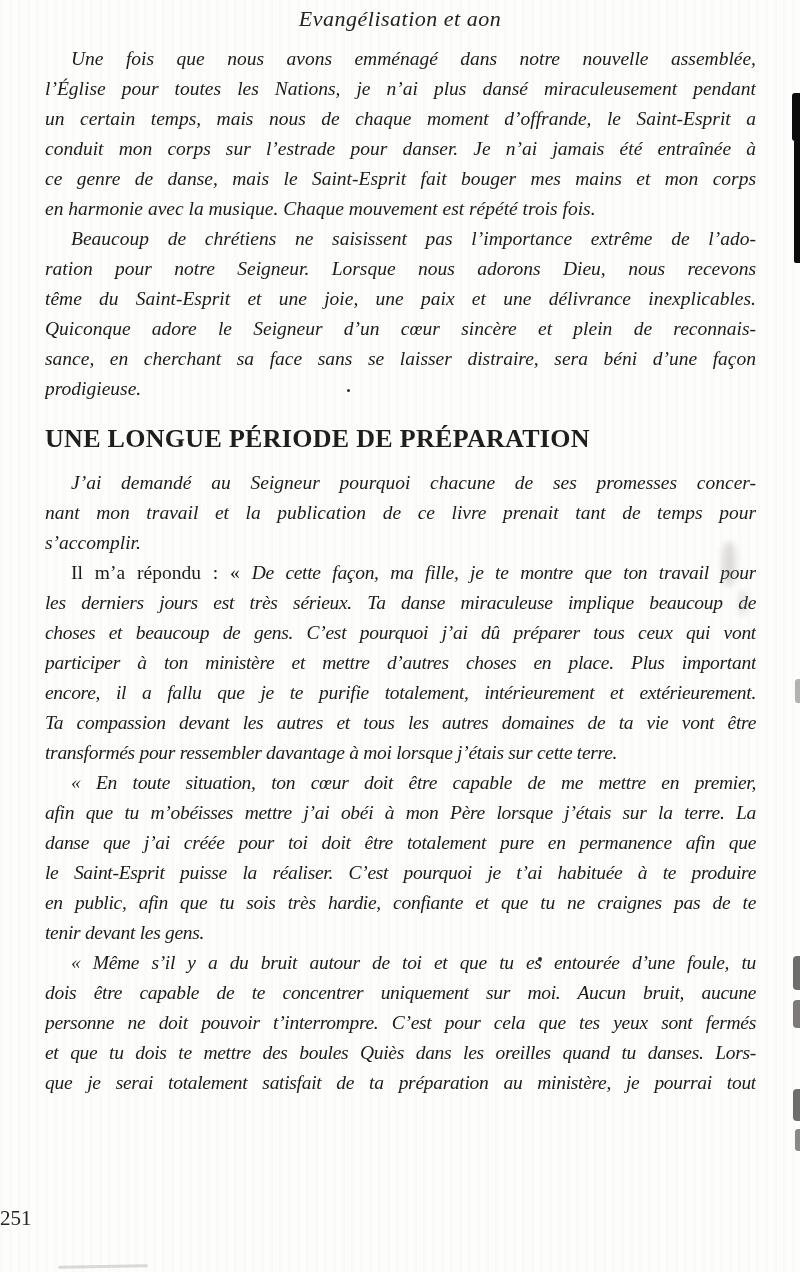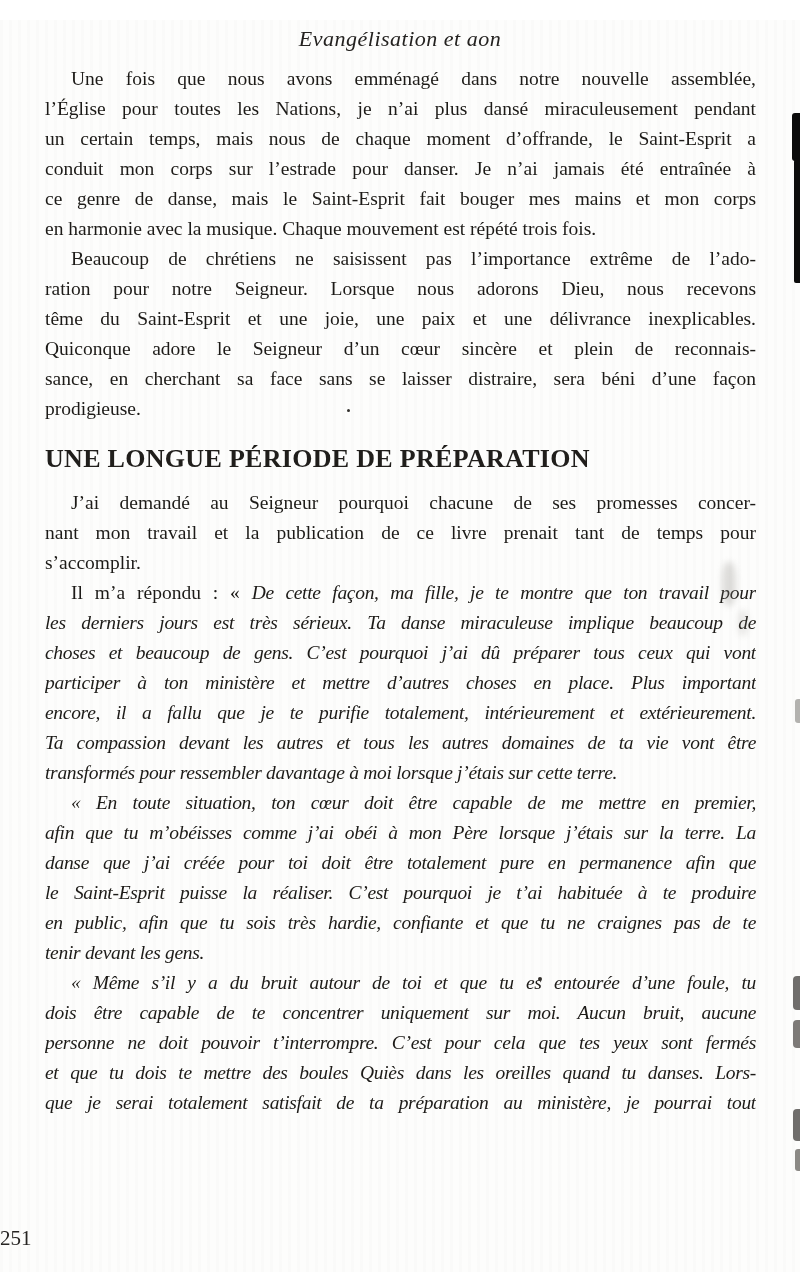--- a/index.html
+++ b/index.html
@@ -14,21 +14,20 @@
     font-family: "Liberation Serif", "DejaVu Serif", serif;
     color: var(--ink);
     position: relative;
     overflow: hidden;
   }
   .page {
     position: absolute; inset: 0;
     background:
       repeating-linear-gradient(90deg, rgba(0,0,0,0.012) 0 3px, rgba(0,0,0,0) 3px 9px),
       var(--paper);
-    margin-top: 20px;
   }
   .running-head {
     position: absolute; top: 6px; left: 45px; right: 45px;
     text-align: center;
     font-style: italic;
     font-size: 22px;
     letter-spacing: 0.5px;
     color: #242220;
   }
   .text-body {
@@ -36,20 +35,21 @@
   }
   .para { font-style: normal; }
   .para.italic .line { font-style: italic; letter-spacing: -0.3px; }
   .line {
     font-size: 19.5px;
     line-height: 30px;
     height: 30px;
     overflow: hidden;
     text-align: justify;
     text-align-last: justify;
+    font-style: italic;
     -moz-text-align-last: justify;
   }
   .line.last {
     text-align-last: left;
     -moz-text-align-last: left;
   }
   .line.first { text-indent: 26px; }
   .roman-lead { font-style: normal; letter-spacing: 0; }
   .heading {
     font-size: 26px;
@@ -121,21 +121,21 @@
         <div class="line first"><span class="roman-lead">Il m’a répondu : « </span>De cette façon, ma fille, je te montre que ton travail pour</div>
         <div class="line">les derniers jours est très sérieux. Ta danse miraculeuse implique beaucoup de</div>
         <div class="line">choses et beaucoup de gens. C’est pourquoi j’ai dû préparer tous ceux qui vont</div>
         <div class="line">participer à ton ministère et mettre d’autres choses en place. Plus important</div>
         <div class="line">encore, il a fallu que je te purifie totalement, intérieurement et extérieurement.</div>
         <div class="line">Ta compassion devant les autres et tous les autres domaines de ta vie vont être</div>
         <div class="line last">transformés pour ressembler davantage à moi lorsque j’étais sur cette terre.</div>
       </div>
       <div class="para italic">
         <div class="line first">« En toute situation, ton cœur doit être capable de me mettre en premier,</div>
-        <div class="line">afin que tu m’obéisses comme j’ai obéi à mon Père lorsque j’étais sur la terre. La</div>
+        <div class="line">afin que tu m’obéisses mettre j’ai obéi à mon Père lorsque j’étais sur la terre. La</div>
         <div class="line">danse que j’ai créée pour toi doit être totalement pure en permanence afin que</div>
         <div class="line">le Saint-Esprit puisse la réaliser. C’est pourquoi je t’ai habituée à te produire</div>
         <div class="line">en public, afin que tu sois très hardie, confiante et que tu ne craignes pas de te</div>
         <div class="line last">tenir devant les gens.</div>
       </div>
       <div class="para italic">
         <div class="line first">« Même s’il y a du bruit autour de toi et que tu es entourée d’une foule, tu</div>
         <div class="line">dois être capable de te concentrer uniquement sur moi. Aucun bruit, aucune</div>
         <div class="line">personne ne doit pouvoir t’interrompre. C’est pour cela que tes yeux sont fermés</div>
         <div class="line">et que tu dois te mettre des boules Quiès dans les oreilles quand tu danses. Lors-</div>

